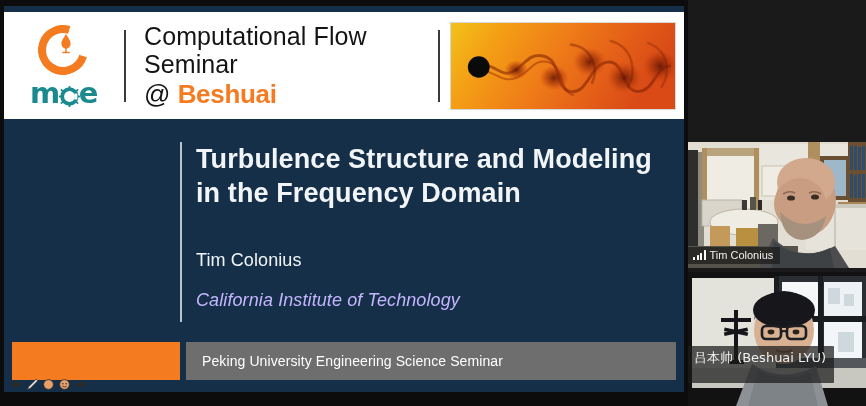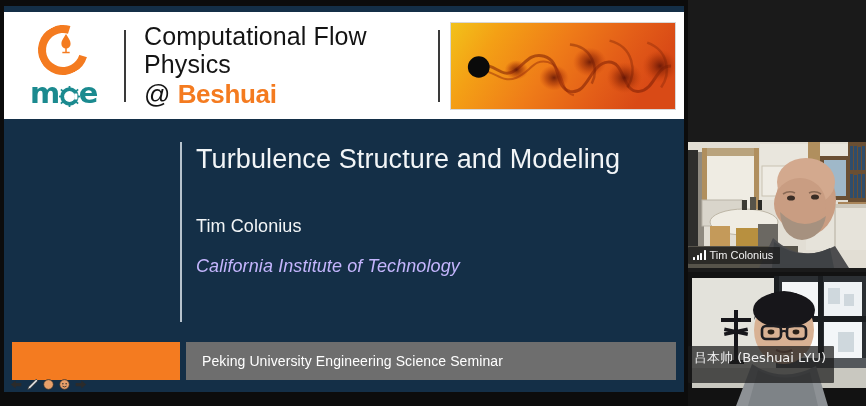--- a/index.html
+++ b/index.html
@@ -65,21 +65,21 @@
     position:relative; background:#f0a21d;
   }
 
   
   #title-rule {
     position:absolute; left:176px; top:136px; width:2px; height:180px;
     background:#b7c3cd;
   }
   #title-block { position:absolute; left:192px; top:136px; width:470px; }
   .slide-title {
-    color:#f2f5f7; font-size:27px; font-weight:400; line-height:1.26;
+    color:#f2f5f7; font-size:27px; font-weight:700; line-height:1.26;
     letter-spacing:0.1px;
   }
   .speaker-name {
     color:#f2f5f7; font-size:18px; font-weight:400; margin-top:40px;
     letter-spacing:0.1px;
   }
   .speaker-affil {
     color:#c4b5fd; font-size:18px; font-style:italic; margin-top:19px;
     letter-spacing:0.1px;
   }
@@ -171,21 +171,21 @@
                 <path d="M17.6 8.6 L21 8.6 L21 15.4 L17.6 15.4 Z" fill="#ffffff"></path>
               </svg>
             </span>
             <span>e</span>
           </div>
         </div>
 
         <div class="banner-divider"></div>
 
         <div id="banner-text">
-          <div class="banner-line1">Computational Flow Physics</div>
+          <div class="banner-line1">Computational Flow Seminar</div>
           <div class="banner-line2">
             <span class="banner-at">@</span>
             <span class="banner-caltech">Beshuai</span>
           </div>
         </div>
 
         <div class="banner-divider"></div>
 
         <div id="flow-img">
           <svg width="100%" height="100%" viewBox="0 0 226 88" preserveAspectRatio="none">
@@ -215,20 +215,21 @@
             <path d="M160 18 C184 24 188 50 178 66" fill="none" stroke="#6e1a04" stroke-opacity="0.35" stroke-width="2.5"></path>
             <path d="M198 20 C220 28 222 52 212 66" fill="none" stroke="#6e1a04" stroke-opacity="0.3" stroke-width="2.5"></path>
             <circle cx="28" cy="45" r="11" fill="#0a0a0a"></circle>
           </svg>
         </div>
       </div>
 
       <div id="title-rule"></div>
       <div id="title-block">
         <div class="slide-title">Turbulence Structure and Modeling</div>
+        <div class="slide-title">in the Frequency Domain</div>
         <div class="speaker-name">Tim Colonius</div>
         <div class="speaker-affil">California Institute of Technology</div>
       </div>
 
       <div id="footer">
         <div id="footer-orange"></div>
         <div id="footer-gray">
           <span>Peking University Engineering Science Seminar</span>
         </div>
       </div>

